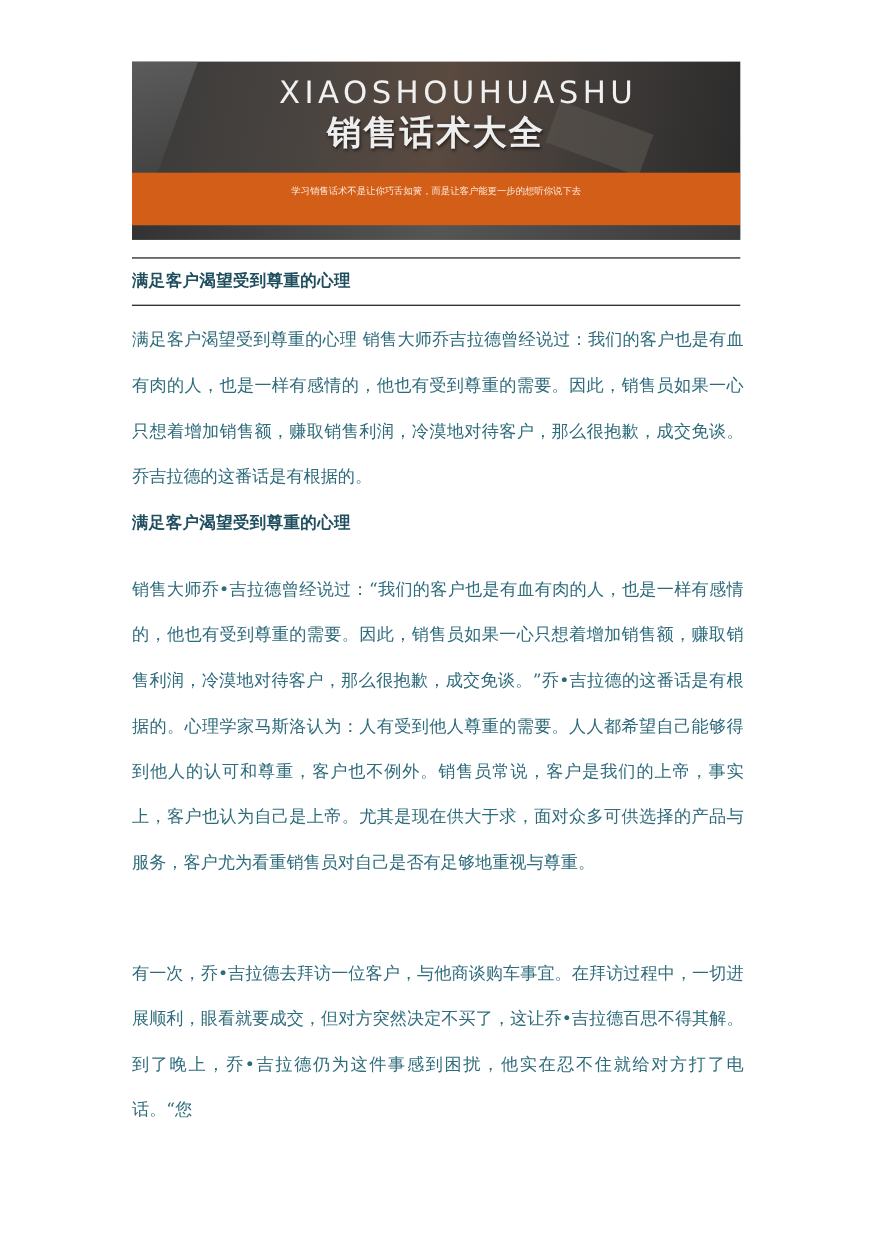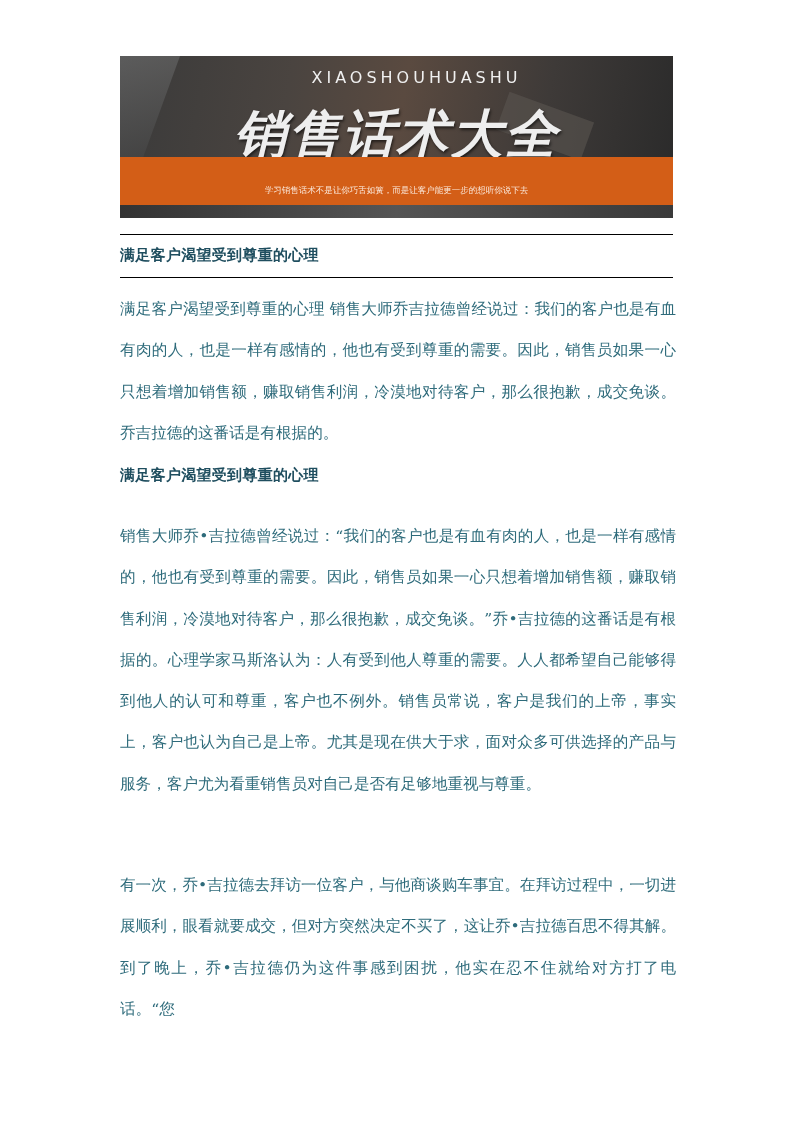--- a/index.html
+++ b/index.html
@@ -6,30 +6,30 @@
   body { width: 793px; height: 1122px; position: relative; overflow: hidden;
          font-family: "DejaVu Serif", "Liberation Serif", serif; }
   .banner { position: absolute; left: 120px; top: 56px; width: 553px; height: 162px;
             overflow: hidden;
             background: linear-gradient(100deg, #3a3a3a 0%, #4a4440 30%, #5a4a40 50%, #3e3a38 75%, #2a2a2a 100%); }
   .banner .shape1 { position: absolute; left: 0; top: 0; width: 60px; height: 110px;
                     background: linear-gradient(160deg, #6a6a6a, #444); transform: skewX(-20deg); left:-20px; opacity:.7; }
   .banner .shape2 { position: absolute; left: 380px; top: 50px; width: 90px; height: 40px;
                     background: #5a5550; transform: rotate(20deg); opacity: .6; }
   .banner .latin { position: absolute; top: 12px; left: 0; right: 0; text-align: center;
-                   color: #f0f0f0; font-family: "DejaVu Sans", sans-serif; font-size: 16px;
+                   color: #f0f0f0; font-family: "DejaVu Sans", sans-serif; font-size: 28px;
                    letter-spacing: 4px; font-weight: normal; margin-left: 40px; }
   .banner .title { position: absolute; top: 44px; left: 0; right: 0; text-align: center;
-                   color: #eeeeee; font-family: "DejaVu Sans", sans-serif; font-size: 52px;
-                   font-weight: bold; letter-spacing: 2px; text-shadow: 1px 2px 3px rgba(0,0,0,.6); font-style: italic; }
+                   color: #eeeeee; font-family: "DejaVu Sans", sans-serif; font-size: 31px;
+                   font-weight: bold; letter-spacing: 2px; text-shadow: 1px 2px 3px rgba(0,0,0,.6); }
   .banner .band { position: absolute; left: 0; top: 101px; width: 553px; height: 48px;
                   background: #d35e17; }
   .banner .band div { text-align: center; color: #fbe9dc; font-family: "DejaVu Sans", sans-serif;
                       font-size: 8.5px; line-height: 11px; }
-  .banner .band .l1 { padding-top: 28px; }
+  .banner .band .l1 { padding-top: 12px; }
   .banner .bottom { position: absolute; left: 0; top: 149px; width: 553px; height: 13px;
                     background: linear-gradient(90deg, #333, #555, #3a3a3a); }
 
   .rule { position: absolute; left: 120px; width: 553px; height: 1px; background: #000; }
   .heading { position: absolute; left: 120px; font-size: 15px; font-weight: bold;
              color: #1f4e5f; letter-spacing: 0.3px; }
   .para { position: absolute; left: 120px; width: 556px; font-size: 15.6px; color: #2e6b7b;
           line-height: 41.3px; text-align: justify; }
 </style>
 </head>

